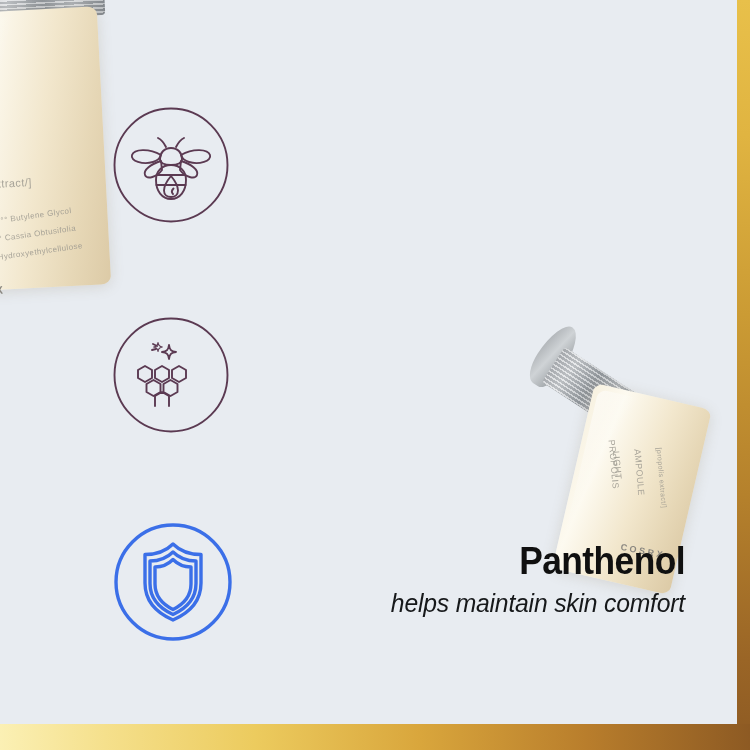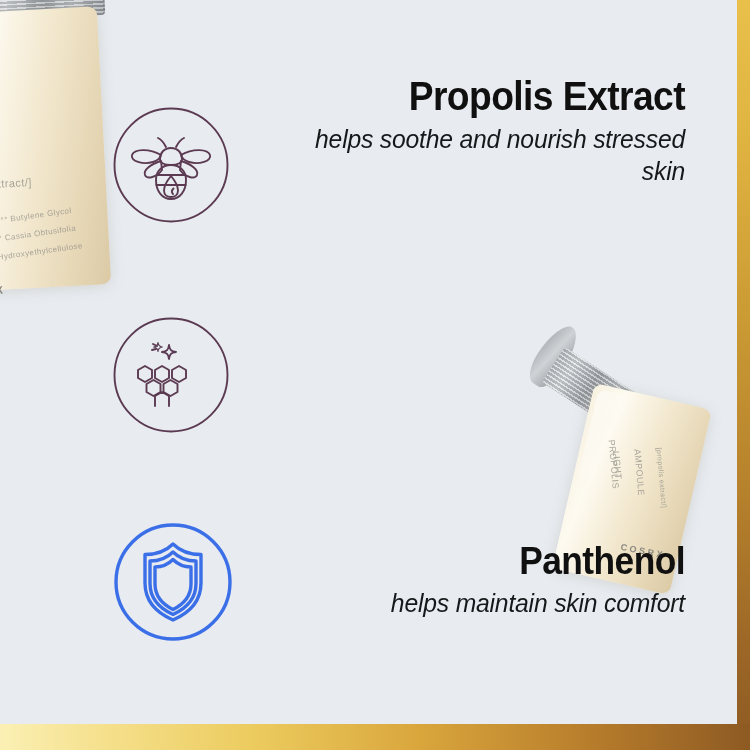--- a/index.html
+++ b/index.html
@@ -174,24 +174,20 @@
 
   <div class="icon-circle" style="left:112px;top:521px;">
     <svg width="122" height="122" viewBox="0 0 122 122" fill="none" stroke="#3b6fe8" stroke-width="3.4" stroke-linecap="round" stroke-linejoin="round">
       <circle cx="61" cy="61" r="57"></circle>
       <path d="M61,23 C54,30 43,33.5 33,33.5 L33,62 C33,80 45,92 61,99 C77,92 89,80 89,62 L89,33.5 C79,33.5 68,30 61,23 Z"></path>
       <path d="M61,31 C55,37 46,40 38,40 L38,62.5 C38,77.5 48,87.5 61,93.5 C74,87.5 84,77.5 84,62.5 L84,40 C76,40 67,37 61,31 Z"></path>
       <path d="M61,38.5 C56,43.5 49,46 43,46 L43,63 C43,75 51,83.5 61,88.5 C71,83.5 79,75 79,63 L79,46 C73,46 66,43.5 61,38.5 Z"></path>
     </svg>
   </div>
 
-  <div class="row" id="row-propolis">
-    <div class="heading">Propolis Extract</div>
-    <div class="subtext">helps soothe and nourish stressed skin</div>
-  </div>
 
 
   <div class="row" id="row-panthenol">
     <div class="heading">Panthenol</div>
     <div class="subtext">helps maintain skin comfort</div>
   </div>
 
   <div class="border-right"></div>
   <div class="border-bottom"></div>
 

